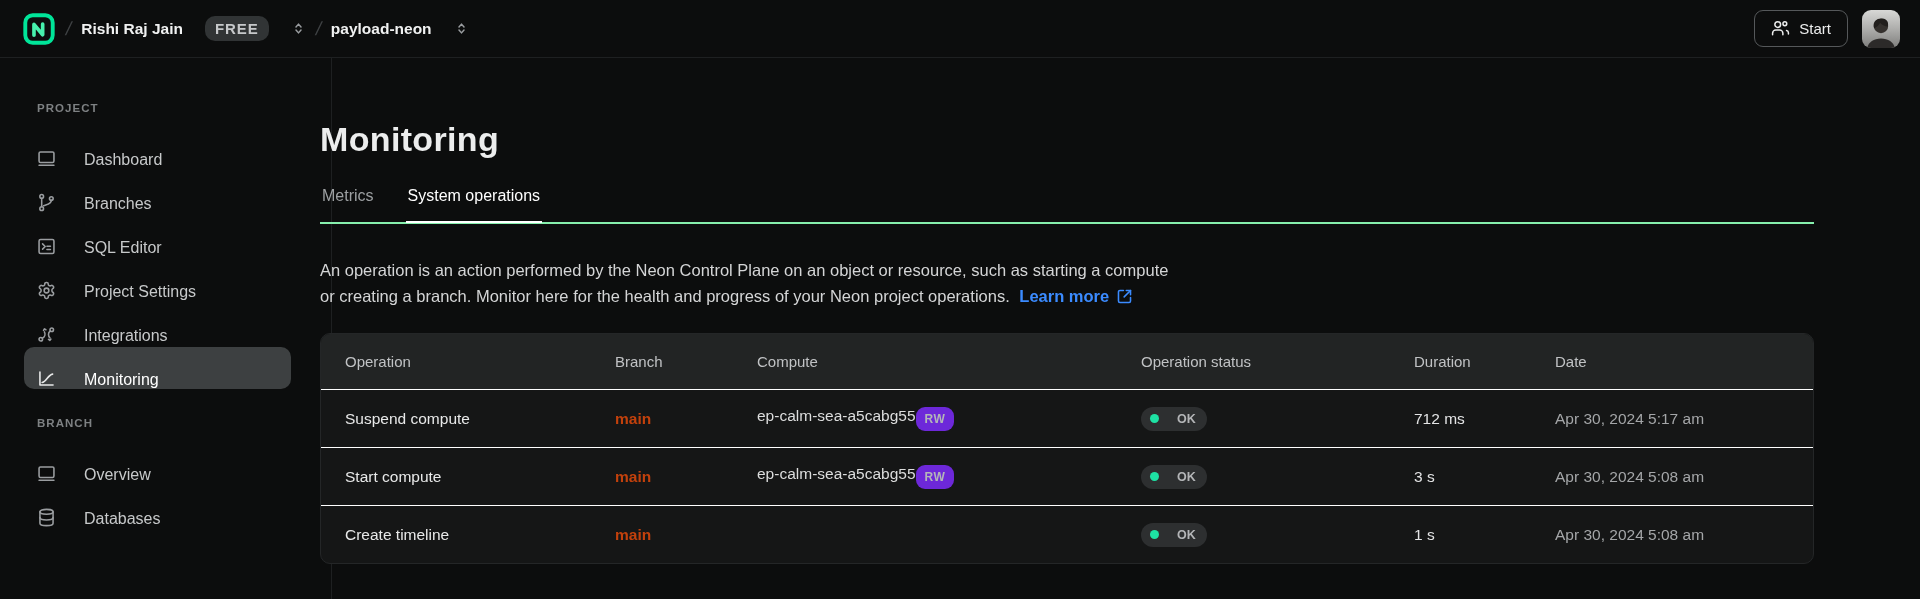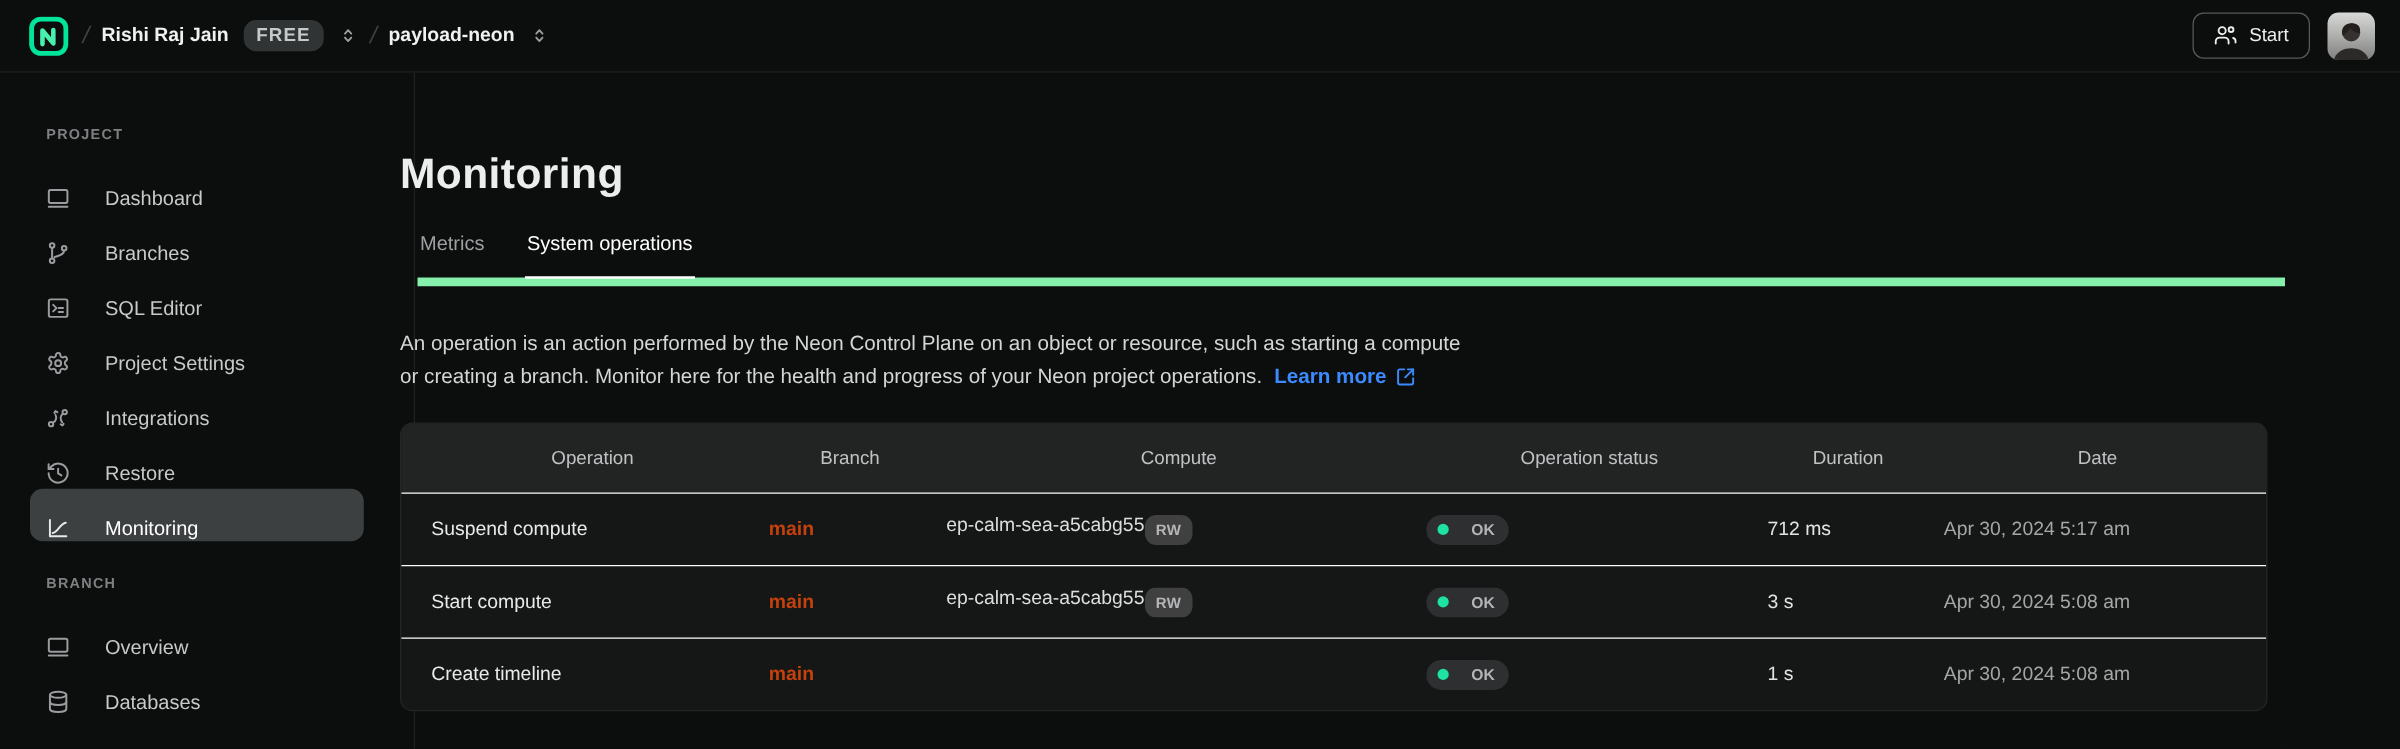--- a/index.html
+++ b/index.html
@@ -5,21 +5,21 @@
   * { margin:0; padding:0; box-sizing:border-box; }
   html,body { width:1920px; height:599px; overflow:hidden; background:#0c0d0d;
     font-family:"Liberation Sans", sans-serif; color:#e7e8e8; }
 
   
   .topbar { position:absolute; left:0; top:0; width:1920px; height:58px;
     display:flex; align-items:center; padding:0 20px 0 22px; background:#0c0d0d;
     border-bottom:1px solid #1e2021; }
   .logo-btn { width:34px; height:34px; display:flex; align-items:center; justify-content:center; cursor:pointer; }
   .crumb-slash { color:#3f4244; font-size:19px; font-weight:300; margin:0 10px; transform:skewX(-12deg); }
-  .crumb { display:flex; align-items:center; gap:12px; cursor:pointer; }
+  .crumb { display:flex; align-items:center; gap:22px; cursor:pointer; }
   .crumb-name { font-size:15.5px; font-weight:600; color:#f0f1f1; }
   .plan-badge { background:#313435; color:#c6c8ca; font-size:15px; font-weight:700;
     letter-spacing:.06em; padding:4px 10px; border-radius:10px; }
   .updown { color:#9a9da0; display:flex; }
   .topbar-right { margin-left:auto; display:flex; align-items:center; gap:14px; }
   .share-btn { display:flex; align-items:center; gap:9px; border:1px solid #55585a;
     border-radius:9px; padding:8px 16px; background:transparent; color:#eceded;
     font-size:15px; font-weight:500; cursor:pointer; font-family:inherit; }
   .avatar { width:38px; height:38px; border-radius:9px; overflow:hidden; cursor:pointer;
     background:linear-gradient(180deg,#d8d8d6 0%,#a9a9a7 55%,#7e7e7c 100%); position:relative; }
@@ -34,42 +34,42 @@
     padding:0 12px; border-radius:10px; color:#c7c9ca; font-size:16px; cursor:pointer; }
   .side-item .ic { display:flex; color:#9a9da0; flex:none; }
   .side-item.active { background:#3d4041; color:#ffffff; }
   .side-item.active .ic { color:#e8e9e9; }
   .side-gap { height:26px; }
 
   
   .main { position:absolute; left:281px; top:58px; width:1639px; height:541px;
     padding:62px 0 0 39px; }
   .page-title { font-size:34px; font-weight:700; color:#eceded; letter-spacing:.01em; }
-  .tabbar { display:flex; gap:30px; margin-top:28px; width:1494px; border-bottom:7px solid #86efac;margin-left:14px; }
+  .tabbar { display:flex; gap:30px; margin-top:28px; width:1494px; border-bottom:2px solid #86efac; }
   .tab { font-size:16px; padding:0 2px 17px 2px; color:#9da0a2; cursor:pointer; position:relative; }
   .tab.active { color:#ffffff; font-weight:500; }
   .tab.active:after { content:""; position:absolute; left:0; right:0; bottom:-1px; height:2px; background:#ffffff; }
   .desc { margin-top:33px; font-size:16.5px; line-height:26px; color:#d4d5d6; }
   .learn-more { color:#3b8bff; font-weight:700; text-decoration:none; cursor:pointer;
     display:inline-flex; align-items:center; gap:7px; margin-left:5px; }
 
   
   .table { margin-top:24px; width:1494px; border-radius:10px; overflow:hidden;
     background:#151616; border:1px solid #242627; }
   .tr { display:grid; grid-template-columns:294px 142px 384px 273px 141px 1fr;
     align-items:center; height:58px; border-top:1px solid #ffffff; }
-  .tr.head { background:#222424; height:55px; border-top:none;text-align:center; }
+  .tr.head { background:#222424; height:55px; border-top:none; }
   .th { font-size:15px; font-weight:500; color:#c0c2c4; }
   .td, .th { padding-right:12px; white-space:nowrap; overflow:hidden; }
   .c-op { padding-left:24px; }
   .td { font-size:15.5px; }
   .op-name { color:#e8e9e9; }
   .branch-link { color:#c2410c; font-weight:600; text-decoration:none; cursor:pointer; }
   .compute-cell { display:flex; align-items:flex-start; color:#dcdddd; }
-  .mini-badge { background:#404040; color:#b4b6b8; font-size:12px; font-weight:600;
+  .mini-badge { background:#6d28d9; color:#b4b6b8; font-size:12px; font-weight:600;
     letter-spacing:.04em; padding:5px 9px; border-radius:9px; }
   .status-pill { display:inline-flex; align-items:center; gap:18px; background:#2d2f30;
     border-radius:12px; padding:5px 11px 5px 9px; }
   .status-dot { width:9px; height:9px; border-radius:50%; background:#1ee2a4; }
   .status-txt { font-size:12.5px; font-weight:600; color:#b3b5b7; }
   .dur { color:#e3e4e5; }
   .date { color:#a4a6a8; }
 </style>
 </head>
 <body>
@@ -179,30 +179,20 @@
           <circle cx="18" cy="6.5" r="2"></circle>
           <path d="M7.4 16.2c3-1.6 3.4-4.9 2.2-7.2"></path>
           <path d="M16 8.2c-2.4 2-2.1 5.4-.2 7.6"></path>
           <path d="m8.6 7.2 1-1.6 1.7 1"></path>
           <path d="m17 17.2-1.1 1.5-1.6-1.1"></path>
         </svg>
     </span>
     <span>Integrations</span>
   </div>
 
-  <div class="side-item">
-    <span class="ic">
-      <svg width="21" height="21" viewBox="0 0 24 24" fill="none" stroke="currentColor" stroke-width="1.8" stroke-linecap="round" stroke-linejoin="round">
-          <path d="M3.3 12a8.7 8.7 0 1 0 2.5-6.1L3.4 8.3"></path>
-          <path d="M3.3 3.8v4.5h4.5"></path>
-          <path d="M12 8v4.3l3 1.8"></path>
-        </svg>
-    </span>
-    <span>Restore</span>
-  </div>
 
   <div class="side-item active">
     <span class="ic">
       <svg width="21" height="21" viewBox="0 0 24 24" fill="none" stroke="currentColor" stroke-width="1.8" stroke-linecap="round" stroke-linejoin="round">
           <path d="M4.5 4.5v15h15"></path>
           <path d="M7 16.5c4.8-.3 6.5-8.7 12-9.5"></path>
         </svg>
     </span>
     <span>Monitoring</span>
   </div>

